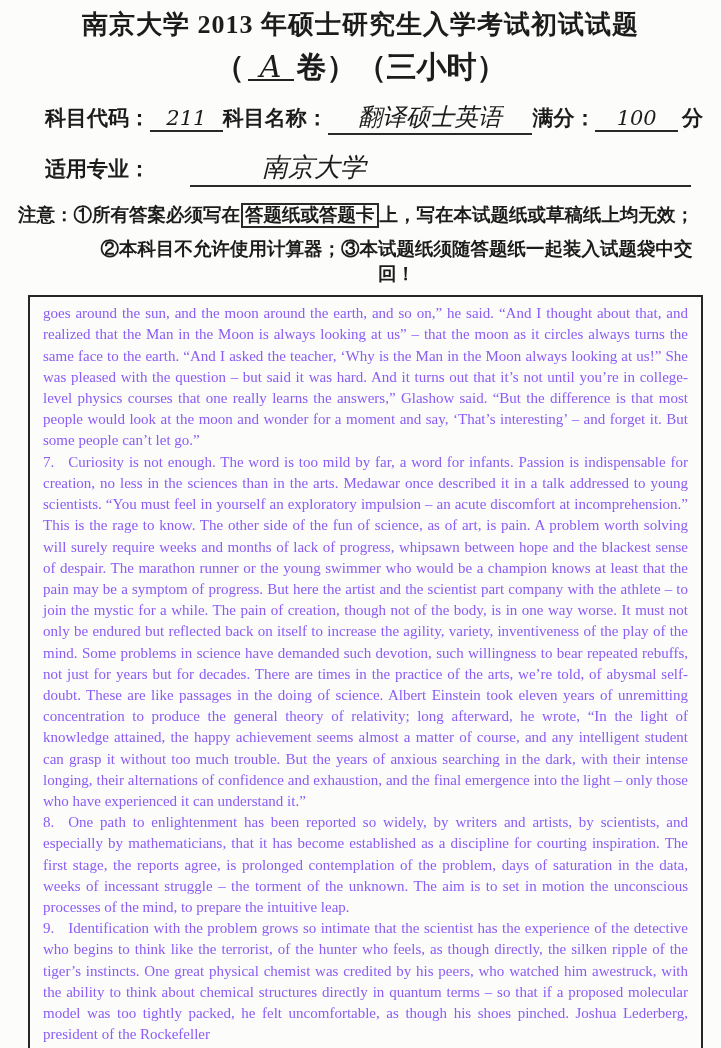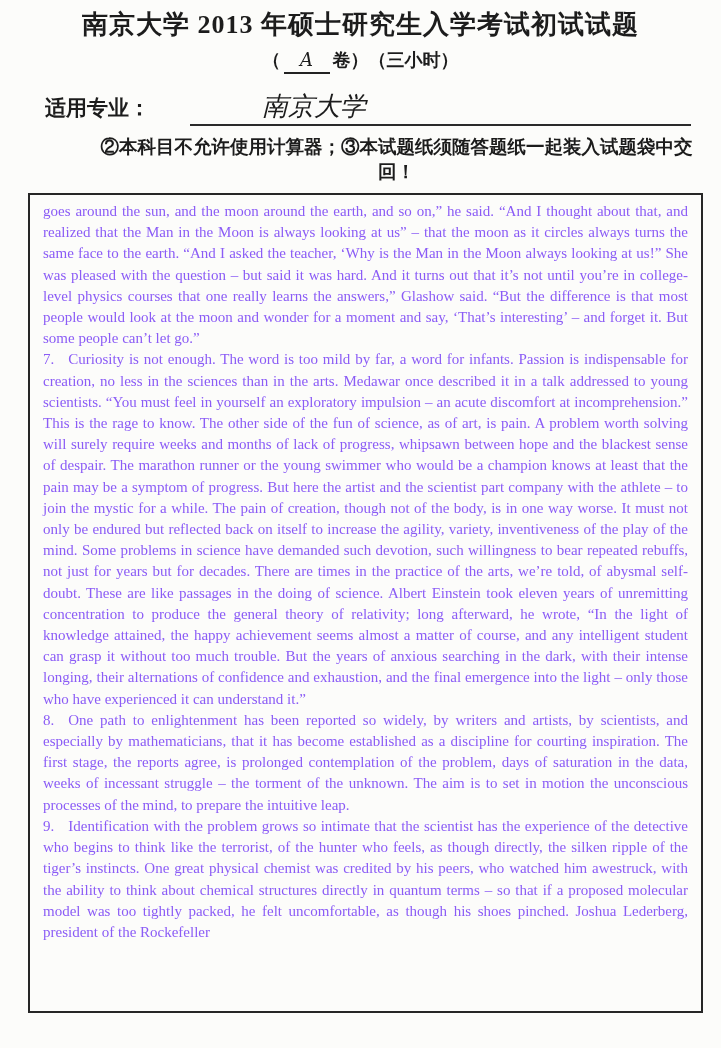--- a/index.html
+++ b/index.html
@@ -11,21 +11,21 @@
     color: #1c1c1c;
   }
   .page { width: 721px; height: 1048px; position: relative; }
 
   .title1 {
     padding-top: 7px; text-align: center;
     font-size: 26px; font-weight: bold; letter-spacing: 1px;
   }
   .title2 {
     margin-top: 5px; text-align: center;
-    font-size: 18px; font-weight: bold;
+    font-size: 30px; font-weight: bold;
   }
   .paper-type-underline {
     display: inline-block; min-width: 46px; margin: 0 3px;
     border-bottom: 2px solid #222; text-align: center;
     line-height: 25px;
   }
   .hw {
     font-family: "DejaVu Serif", serif;
     font-style: italic; font-weight: normal;
   }
@@ -84,26 +84,36 @@
 </style>
 </head>
 <body>
 
 <div class="page">
 
   <div class="title1">南京大学 2013 年硕士研究生入学考试初试试题</div>
 
   <div class="title2"><span>（</span><span class="paper-type-underline hw">A</span><span>卷）（三小时）</span></div>
 
+  <div class="form-row1">
+    <span>科目代码：</span>
+    <span class="fval hw w-code">211</span>
+    <span>科目名称：</span>
+    <span class="fval hw w-name">翻译硕士英语</span>
+    <span>满分：</span>
+    <span class="fval hw w-score">100</span>
+    <span class="unit">分</span>
+  </div>
 
   <div class="form-row2">
     <span>适用专业：</span>
     <span class="w-major hw">南京大学</span>
   </div>
 
+  <div class="notice1"><span>注意：</span><span>①所有答案必须写在</span><span class="boxed">答题纸或答题卡</span><span>上，写在本试题纸或草稿纸上均无效；</span></div>
 
   <div class="notice2">②本科目不允许使用计算器；③本试题纸须随答题纸一起装入试题袋中交回！</div>
 
   <div class="passage-box">
     <p class="para"><span class="pnum"></span><span>goes around the sun, and the moon around the earth, and so on,” he said. “And I thought about that, and realized that the Man in the Moon is always looking at us” – that the moon as it circles always turns the same face to the earth. “And I asked the teacher, ‘Why is the Man in the Moon always looking at us!” She was pleased with the question – but said it was hard. And it turns out that it’s not until you’re in college-level physics courses that one really learns the answers,” Glashow said. “But the difference is that most people would look at the moon and wonder for a moment and say, ‘That’s interesting’ – and forget it. But some people can’t let go.”</span></p>
     <p class="para"><span class="pnum">7.</span><span>Curiosity is not enough. The word is too mild by far, a word for infants. Passion is indispensable for creation, no less in the sciences than in the arts. Medawar once described it in a talk addressed to young scientists. “You must feel in yourself an exploratory impulsion – an acute discomfort at incomprehension.” This is the rage to know. The other side of the fun of science, as of art, is pain. A problem worth solving will surely require weeks and months of lack of progress, whipsawn between hope and the blackest sense of despair. The marathon runner or the young swimmer who would be a champion knows at least that the pain may be a symptom of progress. But here the artist and the scientist part company with the athlete – to join the mystic for a while. The pain of creation, though not of the body, is in one way worse. It must not only be endured but reflected back on itself to increase the agility, variety, inventiveness of the play of the mind. Some problems in science have demanded such devotion, such willingness to bear repeated rebuffs, not just for years but for decades. There are times in the practice of the arts, we’re told, of abysmal self-doubt. These are like passages in the doing of science. Albert Einstein took eleven years of unremitting concentration to produce the general theory of relativity; long afterward, he wrote, “In the light of knowledge attained, the happy achievement seems almost a matter of course, and any intelligent student can grasp it without too much trouble. But the years of anxious searching in the dark, with their intense longing, their alternations of confidence and exhaustion, and the final emergence into the light – only those who have experienced it can understand it.”</span></p>
     <p class="para"><span class="pnum">8.</span><span>One path to enlightenment has been reported so widely, by writers and artists, by scientists, and especially by mathematicians, that it has become established as a discipline for courting inspiration. The first stage, the reports agree, is prolonged contemplation of the problem, days of saturation in the data, weeks of incessant struggle – the torment of the unknown. The aim is to set in motion the unconscious processes of the mind, to prepare the intuitive leap.</span></p>
     <p class="para"><span class="pnum">9.</span><span>Identification with the problem grows so intimate that the scientist has the experience of the detective who begins to think like the terrorist, of the hunter who feels, as though directly, the silken ripple of the tiger’s instincts. One great physical chemist was credited by his peers, who watched him awestruck, with the ability to think about chemical structures directly in quantum terms – so that if a proposed molecular model was too tightly packed, he felt uncomfortable, as though his shoes pinched. Joshua Lederberg, president of the Rockefeller</span></p>
   </div>
 

